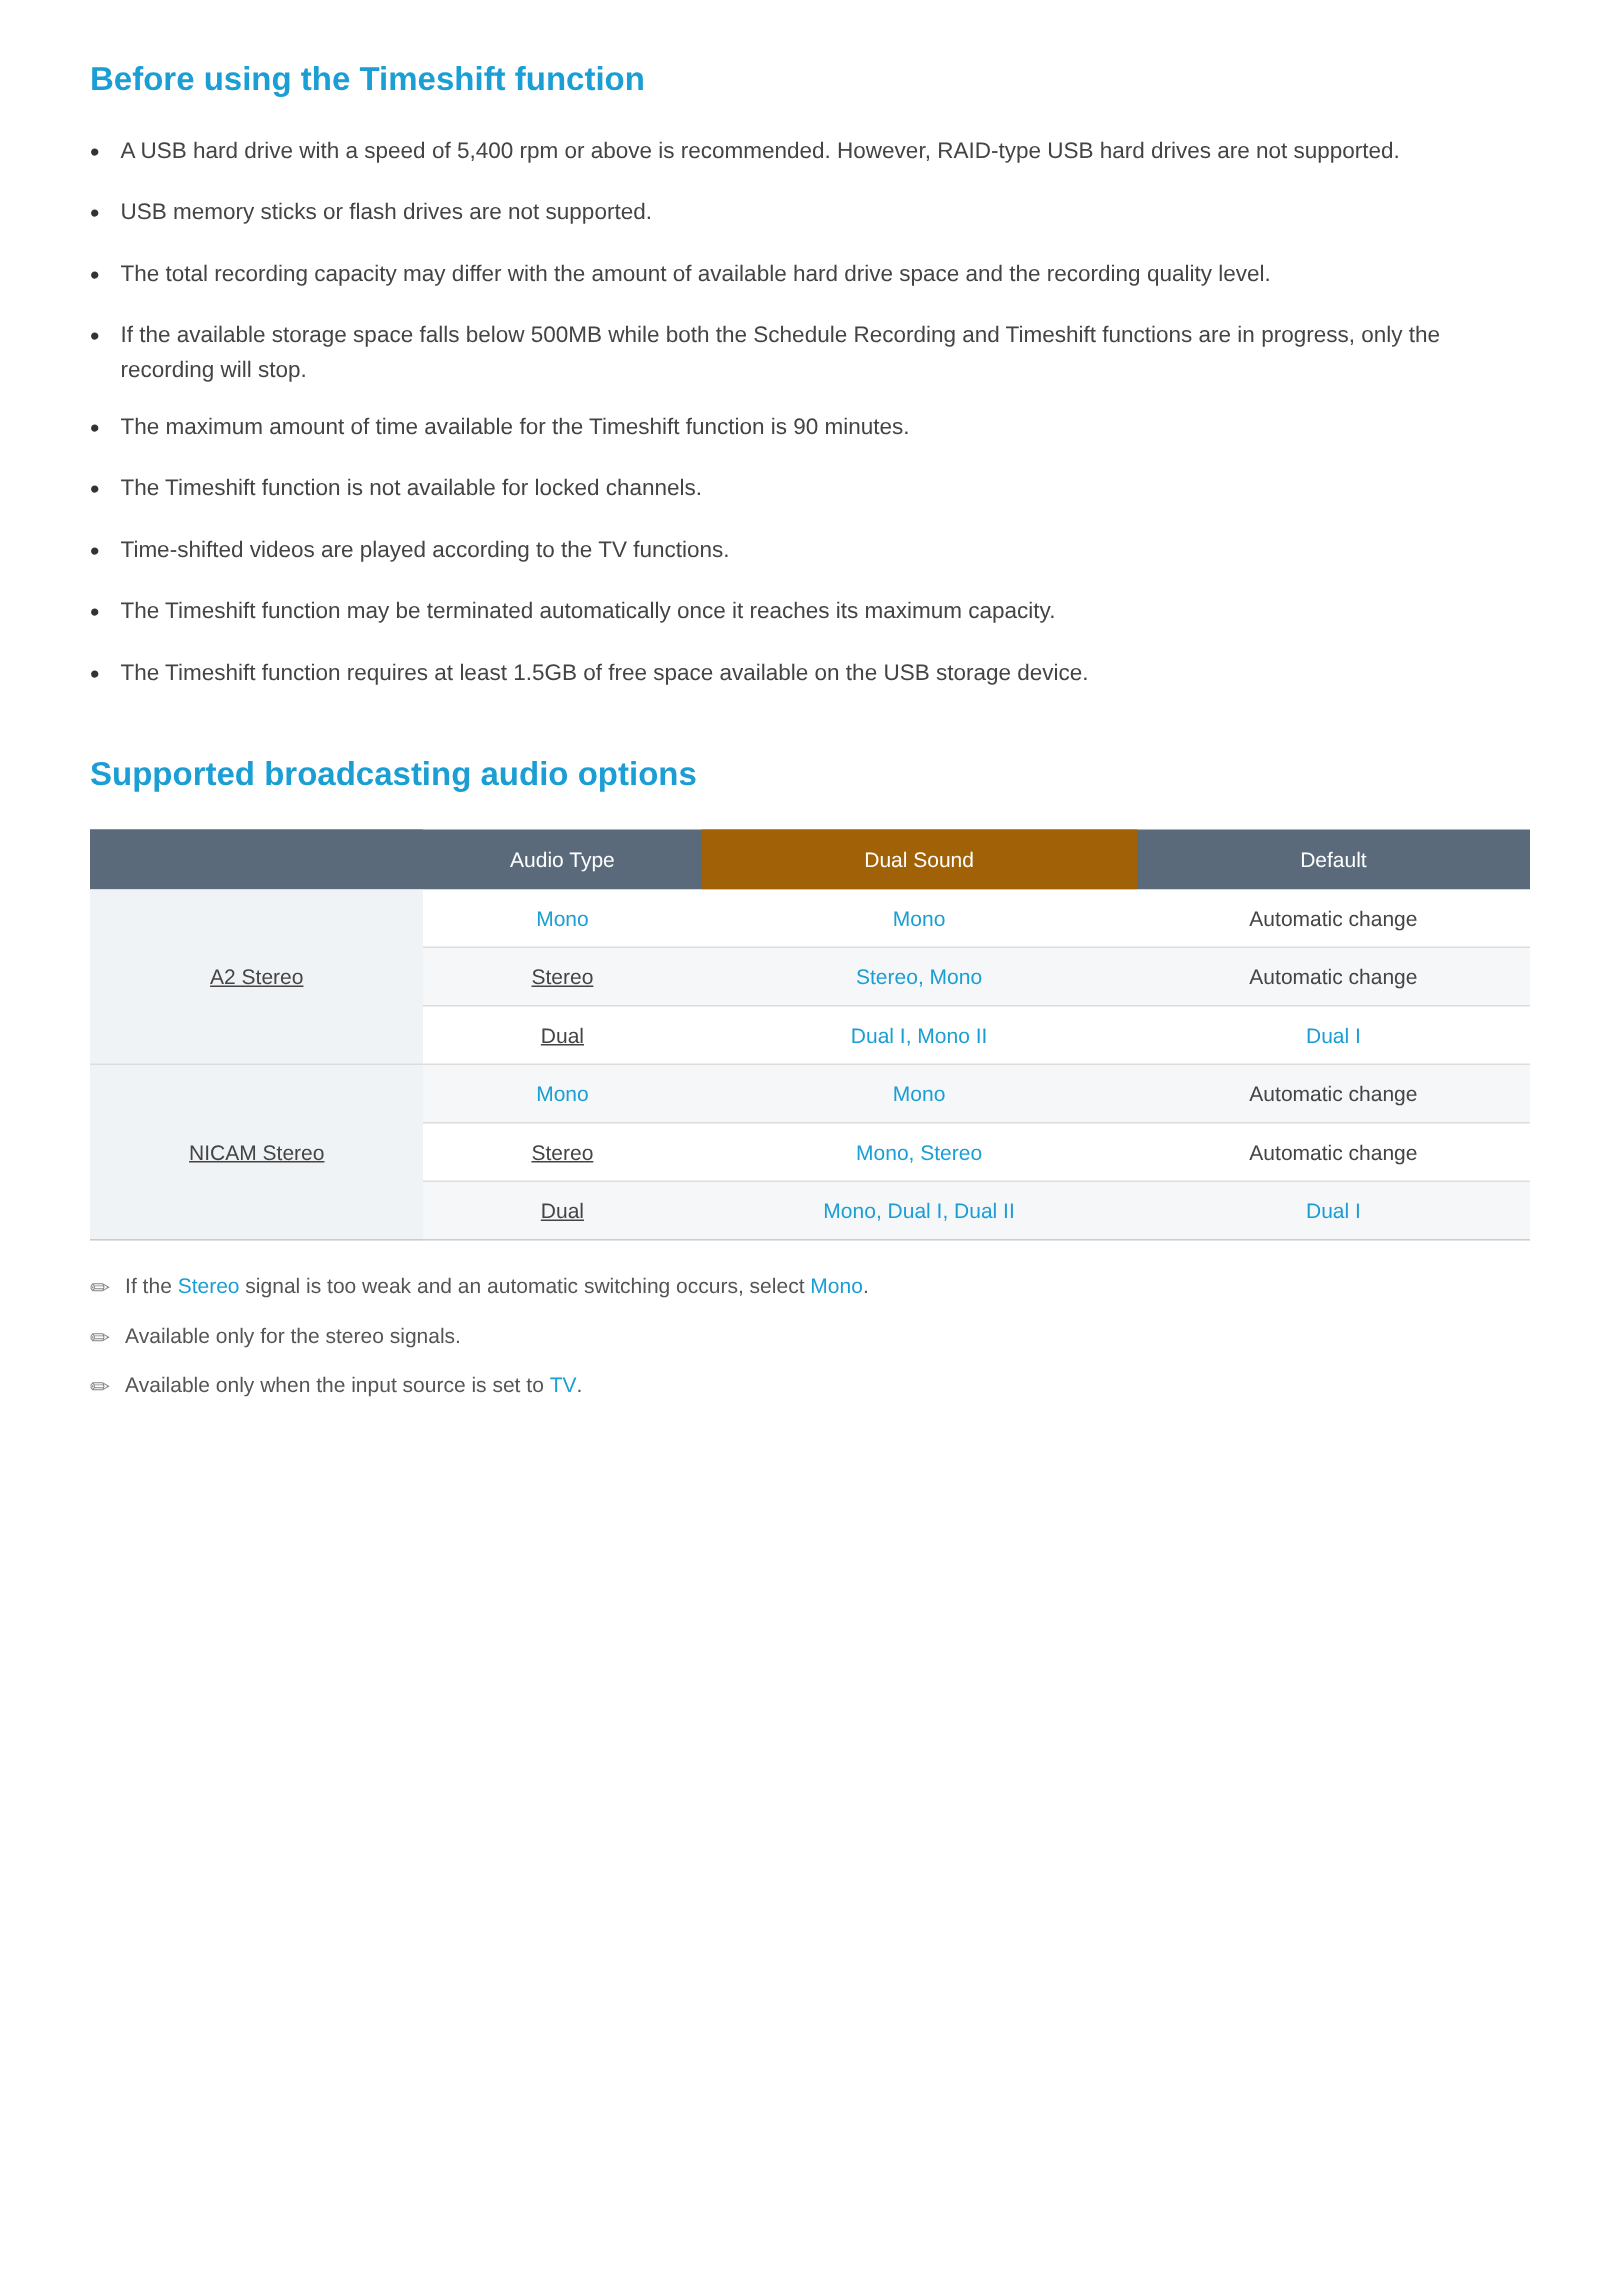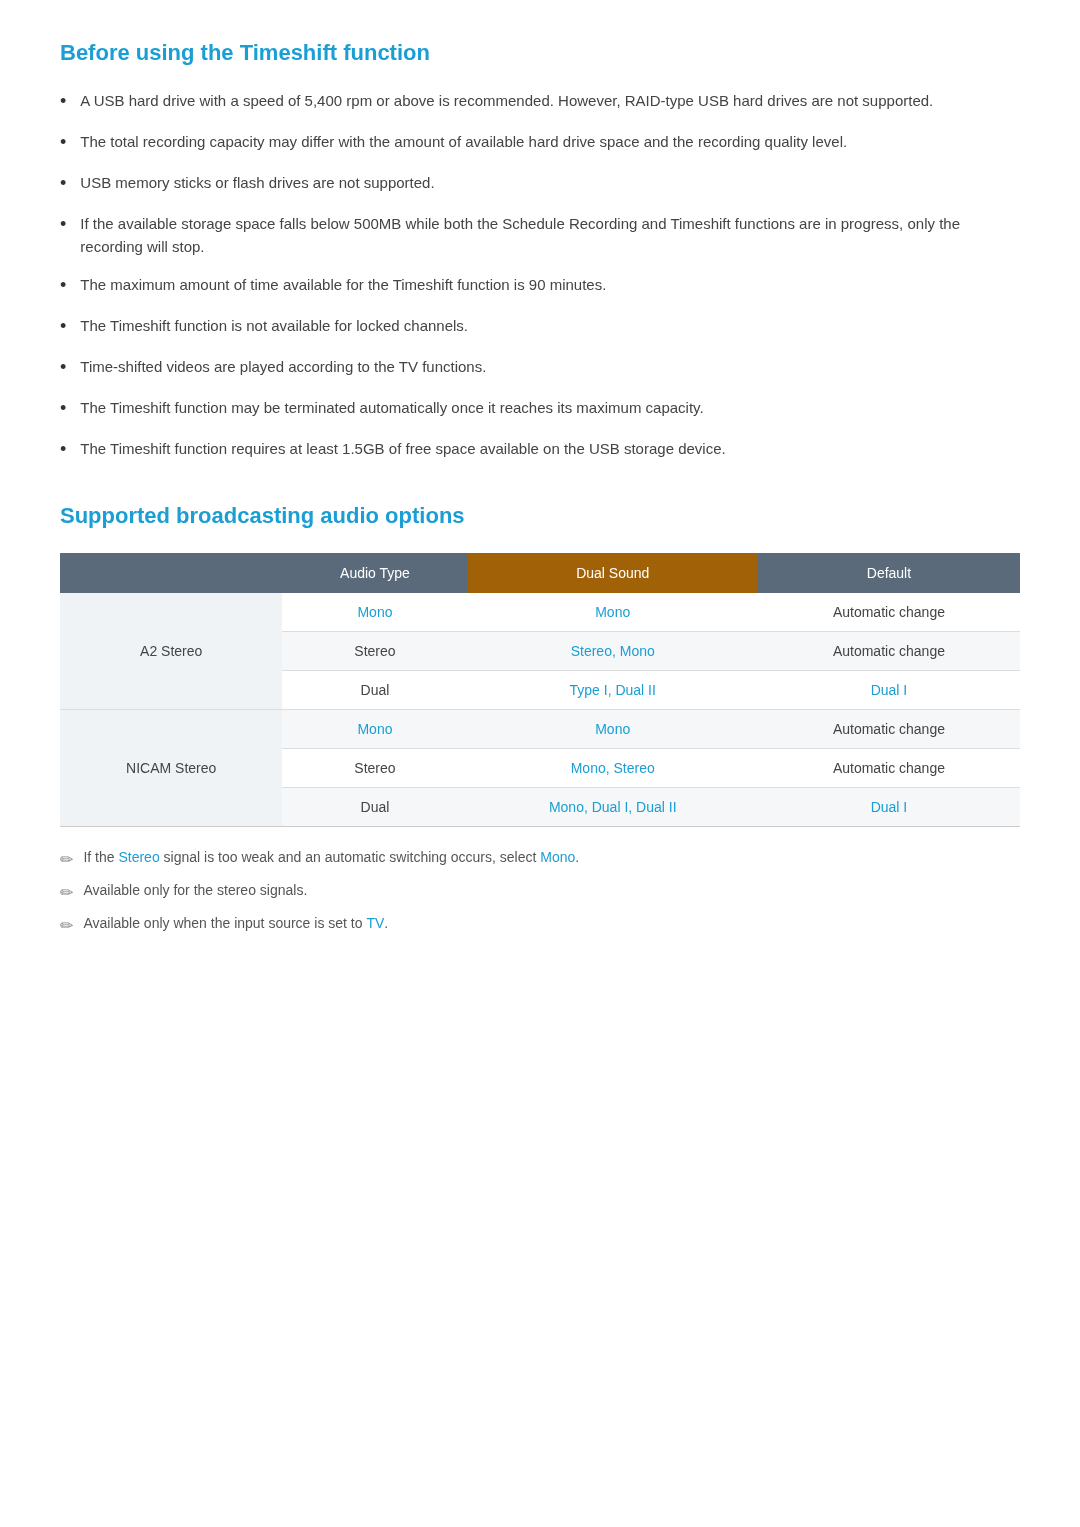--- a/index.html
+++ b/index.html
@@ -85,20 +85,21 @@
     tbody td {
       padding: 11px 16px;
       text-align: center;
       color: #444;
     }
 
     tbody td:first-child {
       text-align: center;
       color: #444;
       font-weight: 400;
+      text-decoration: underline;
     }
 
     .cyan {
       color: #1a9ed4;
       font-weight: 500;
     }
 
     .note-list {
       list-style: none;
       margin-top: 10px;
@@ -137,22 +138,22 @@
     }
   </style>
 </head>
 <body>
 
 <section>
   <h1 class="section-title">Before using the Timeshift function</h1>
   <ul class="bullet-list">
 
   <li>A USB hard drive with a speed of 5,400 rpm or above is recommended. However, RAID-type USB hard drives are not supported.</li>
+      <li>USB memory sticks or flash drives are not supported.</li>
       <li>The total recording capacity may differ with the amount of available hard drive space and the recording quality level.</li>
-      <li>USB memory sticks or flash drives are not supported.</li>
       <li>If the available storage space falls below 500MB while both the Schedule Recording and Timeshift functions are in progress, only the recording will stop.</li>
       <li>The maximum amount of time available for the Timeshift function is 90 minutes.</li>
       <li>The Timeshift function is not available for locked channels.</li>
       <li>Time-shifted videos are played according to the TV functions.</li>
       <li>The Timeshift function may be terminated automatically once it reaches its maximum capacity.</li>
       <li>The Timeshift function requires at least 1.5GB of free space available on the USB storage device.</li>
     </ul>
 </section>
 
 <section class="section-2">
@@ -174,21 +175,21 @@
           <td class="cyan">Mono</td>
           <td>Automatic change</td>
         </tr>
         <tr class="row-mid">
           <td class="cyan">Stereo</td>
           <td class="cyan">Stereo, Mono</td>
           <td>Automatic change</td>
         </tr>
         <tr class="row-light">
           <td class="cyan">Dual</td>
-          <td class="cyan">Type I, Dual II</td>
+          <td class="cyan">Dual I, Mono II</td>
           <td class="cyan">Dual I</td>
         </tr>
         <tr class="row-mid">
           <td class="group-cell" rowspan="3">NICAM Stereo</td>
           <td class="cyan">Mono</td>
           <td class="cyan">Mono</td>
           <td>Automatic change</td>
         </tr>
         <tr class="row-light">
           <td class="cyan">Stereo</td>

